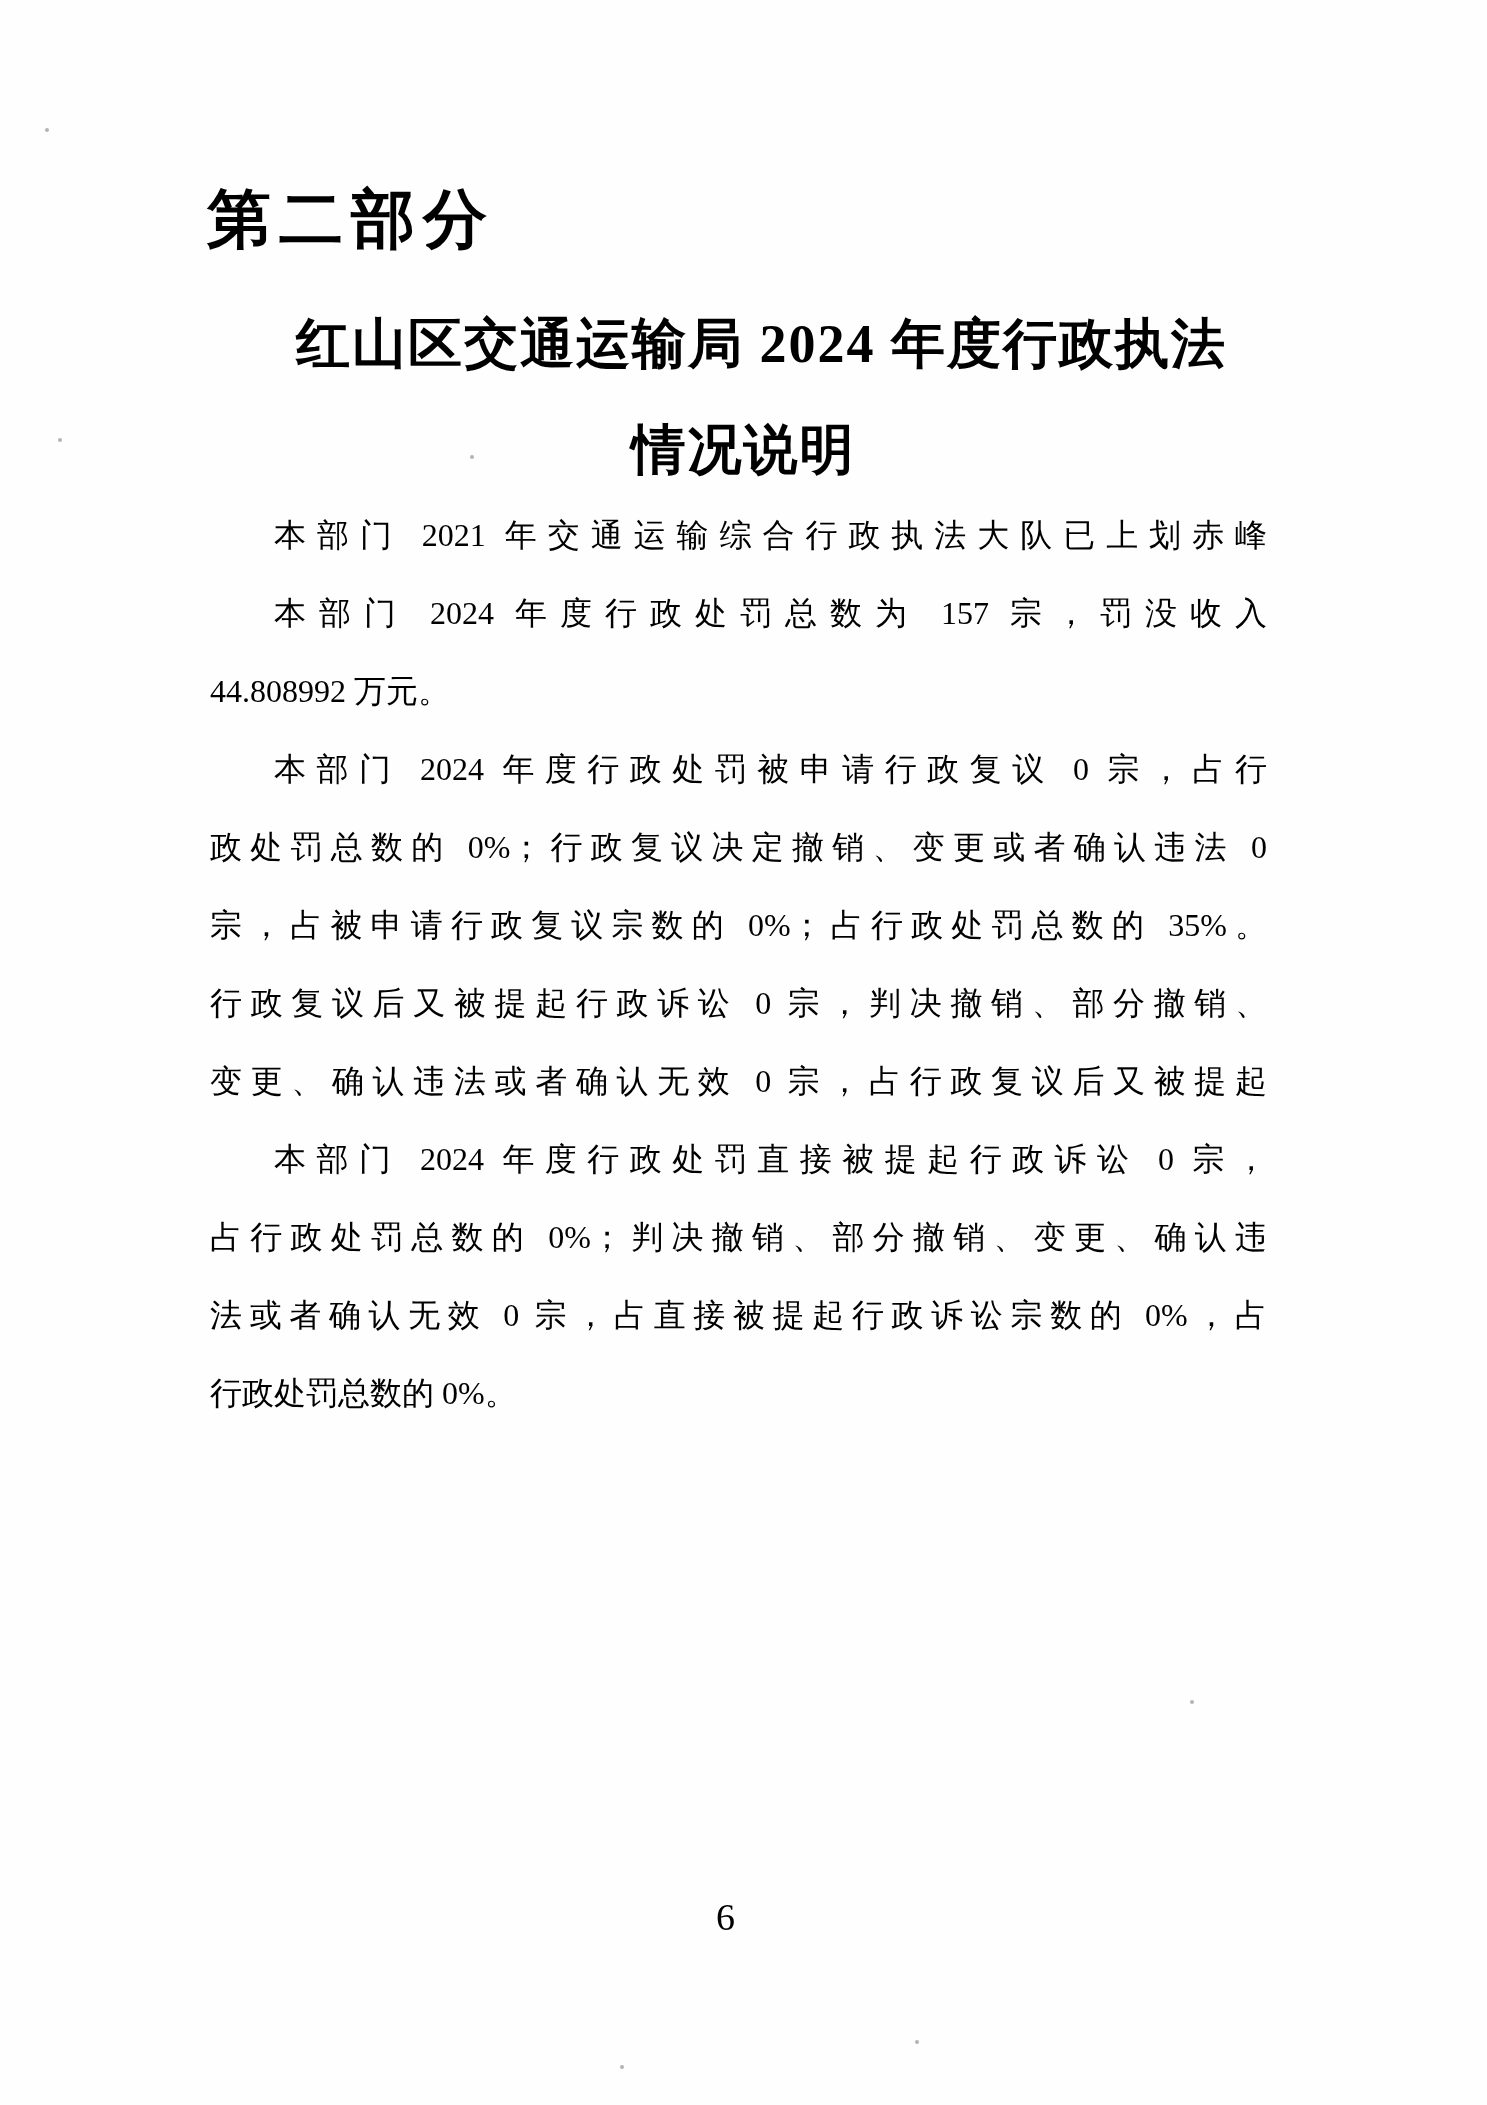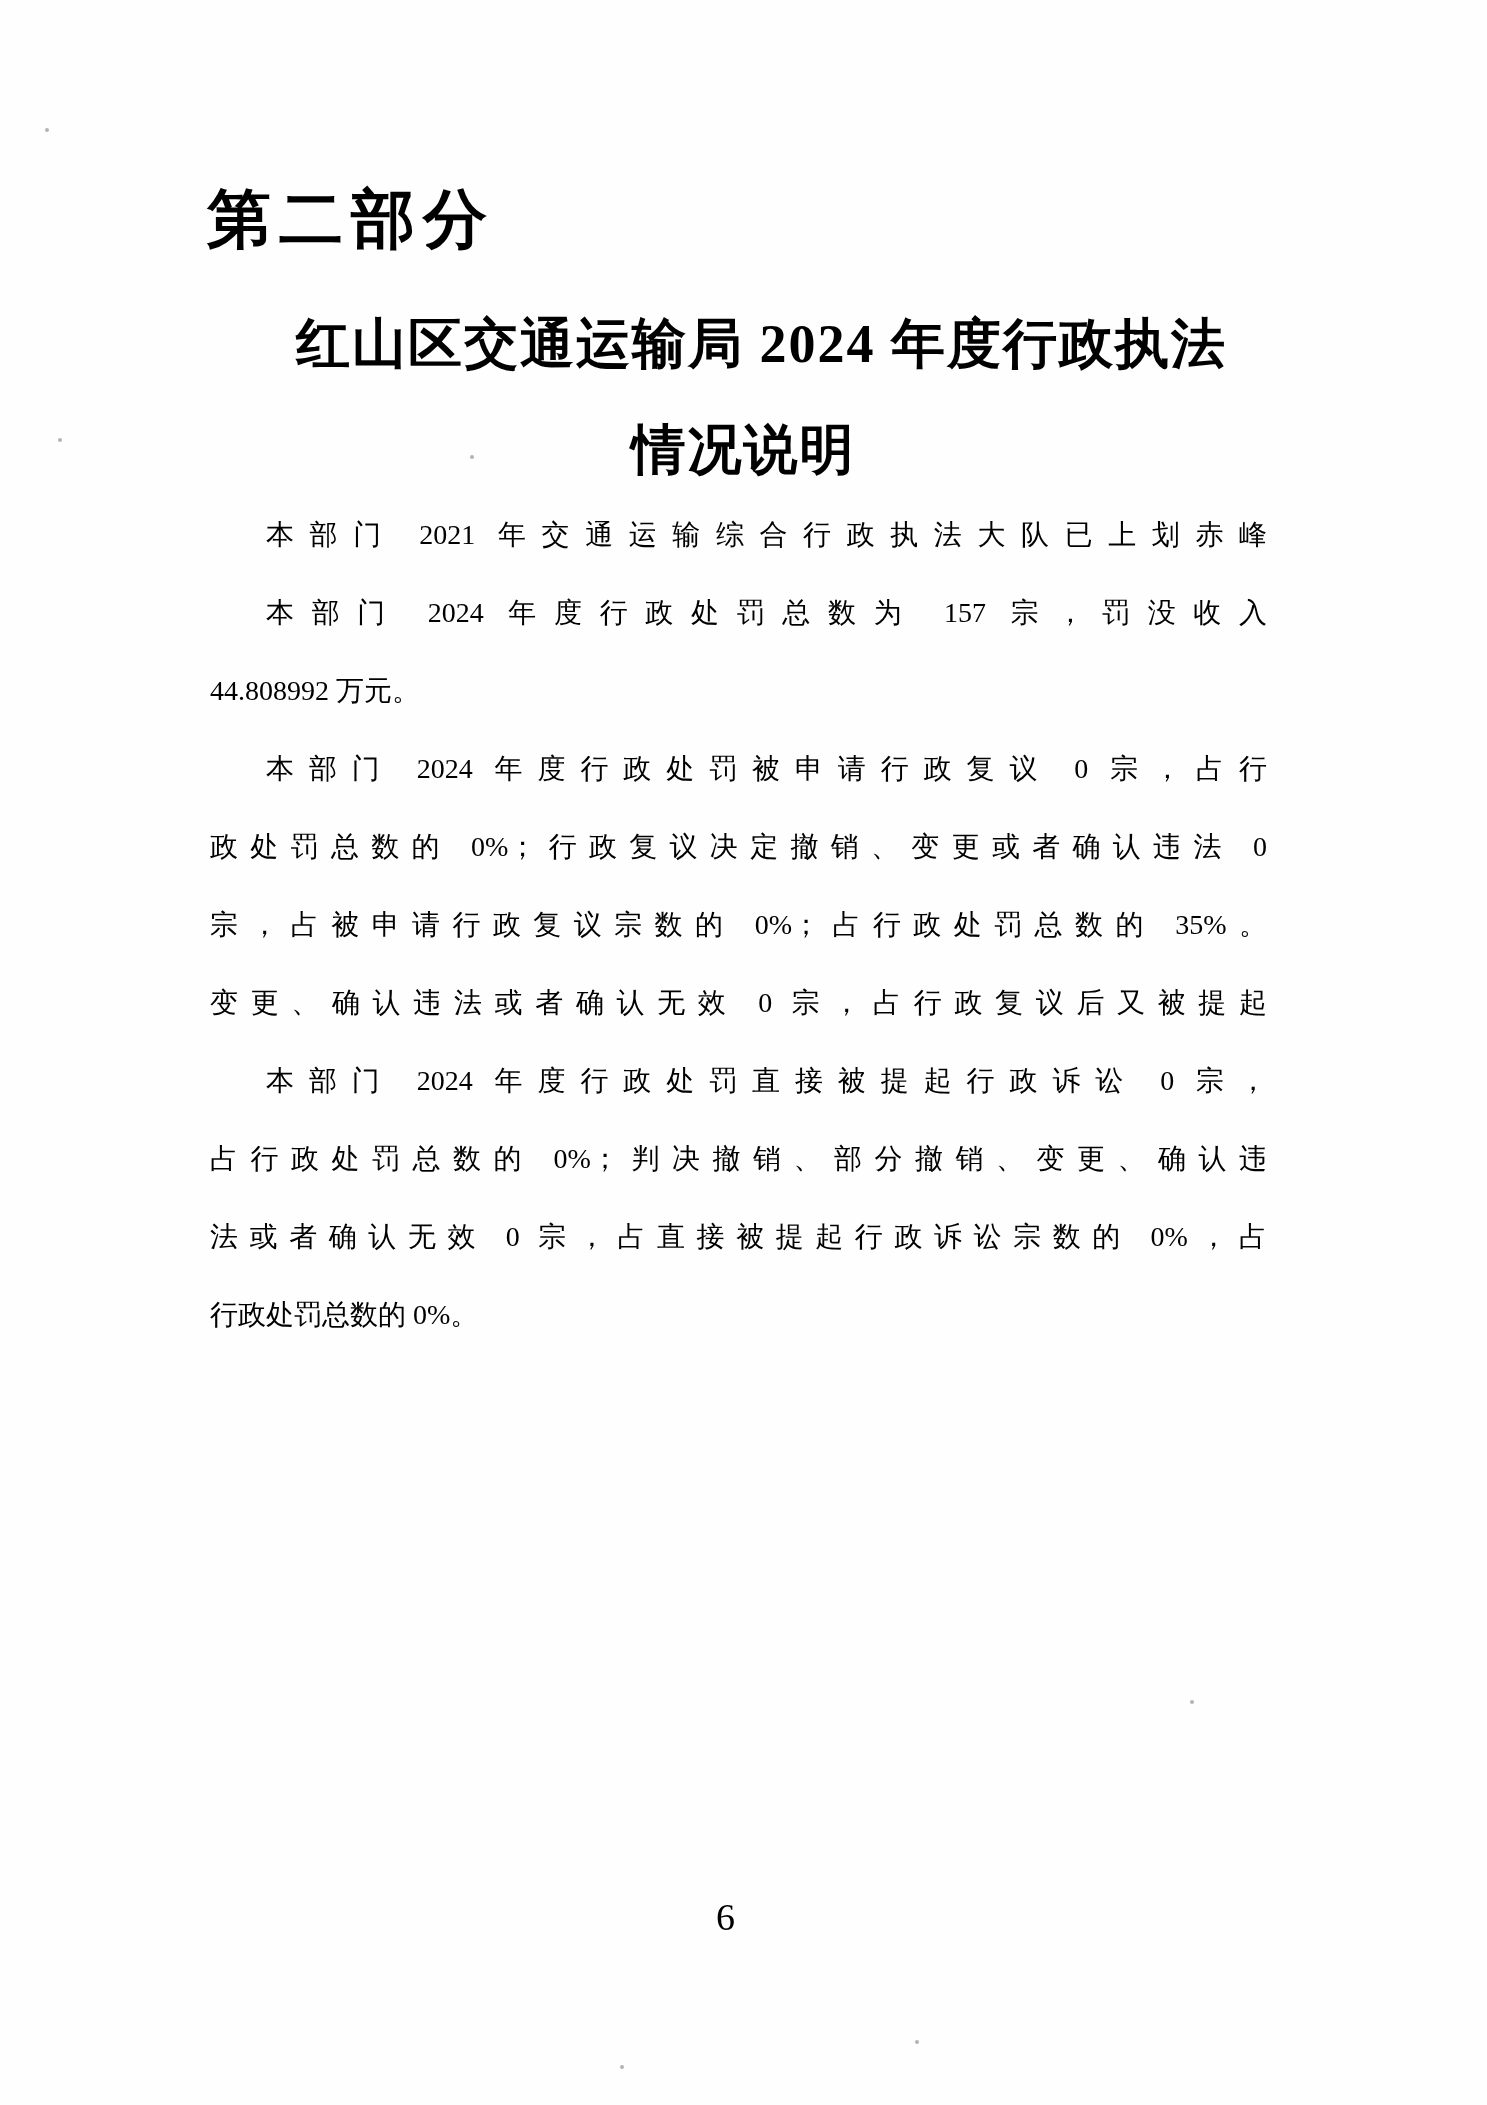--- a/index.html
+++ b/index.html
@@ -34,21 +34,21 @@
   .section-heading {
     margin-top:54px;
     font-size:40px; line-height:48px;
     font-weight:700;
     text-indent:2em;
     font-family:"Liberation Sans","DejaVu Sans",sans-serif;
     letter-spacing:2px;
   }
   .body-text {
     margin-top:16px;
-    font-size:28px;
+    font-size:32px;
     line-height:78px;
   }
   .line {
     text-align:justify;
     text-align-last:justify;
     height:78px;
     overflow:hidden;
   }
   .line.first { text-indent:2em; }
   .line.plast { text-align-last:auto; }
@@ -82,20 +82,21 @@
 
   <div class="content">
 
     <div class="body-text" id="body-text">
         <div class="line first">本部门 2021 年交通运输综合行政执法大队已上划赤峰</div>
         <div class="line first">本部门 2024 年度行政处罚总数为 157 宗，罚没收入</div>
         <div class="line plast">44.808992 万元。</div>
         <div class="line first">本部门 2024 年度行政处罚被申请行政复议 0 宗，占行</div>
         <div class="line">政处罚总数的 0%；行政复议决定撤销、变更或者确认违法 0</div>
         <div class="line">宗，占被申请行政复议宗数的 0%；占行政处罚总数的 35%。</div>
+        <div class="line">行政复议后又被提起行政诉讼 0 宗，判决撤销、部分撤销、</div>
         <div class="line">变更、确认违法或者确认无效 0 宗，占行政复议后又被提起</div>
         <div class="line first">本部门 2024 年度行政处罚直接被提起行政诉讼 0 宗，</div>
         <div class="line">占行政处罚总数的 0%；判决撤销、部分撤销、变更、确认违</div>
         <div class="line">法或者确认无效 0 宗，占直接被提起行政诉讼宗数的 0%，占</div>
         <div class="line plast">行政处罚总数的 0%。</div>
       </div>
   </div>
 
   <div class="page-footer">6</div>
 

